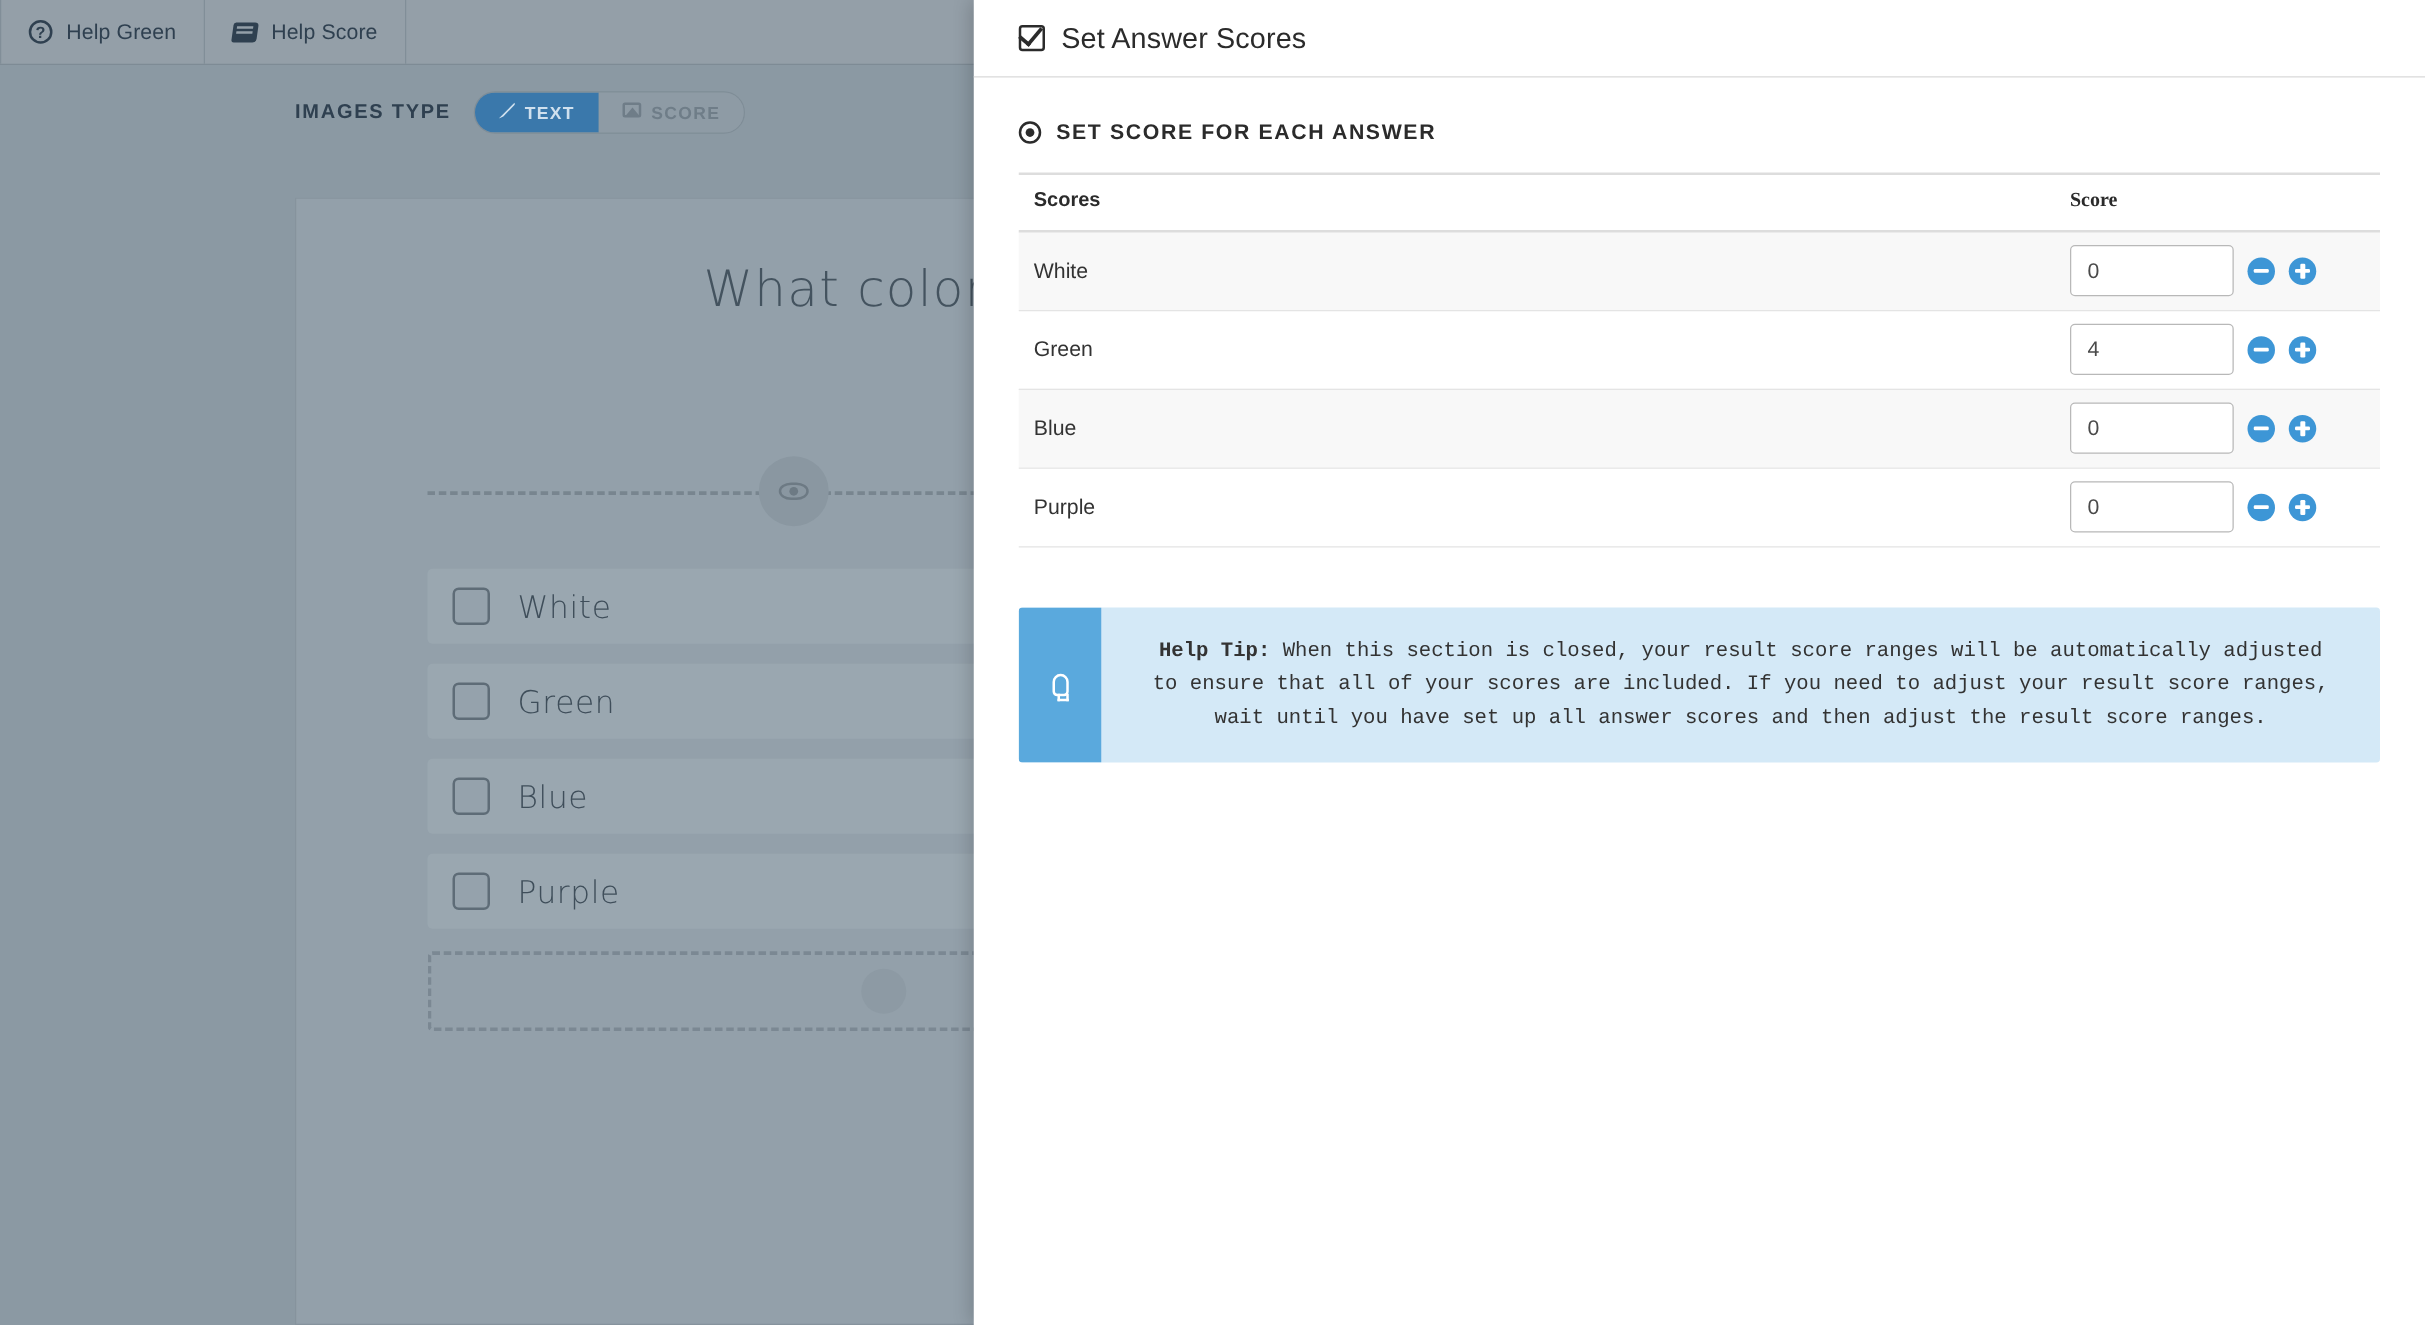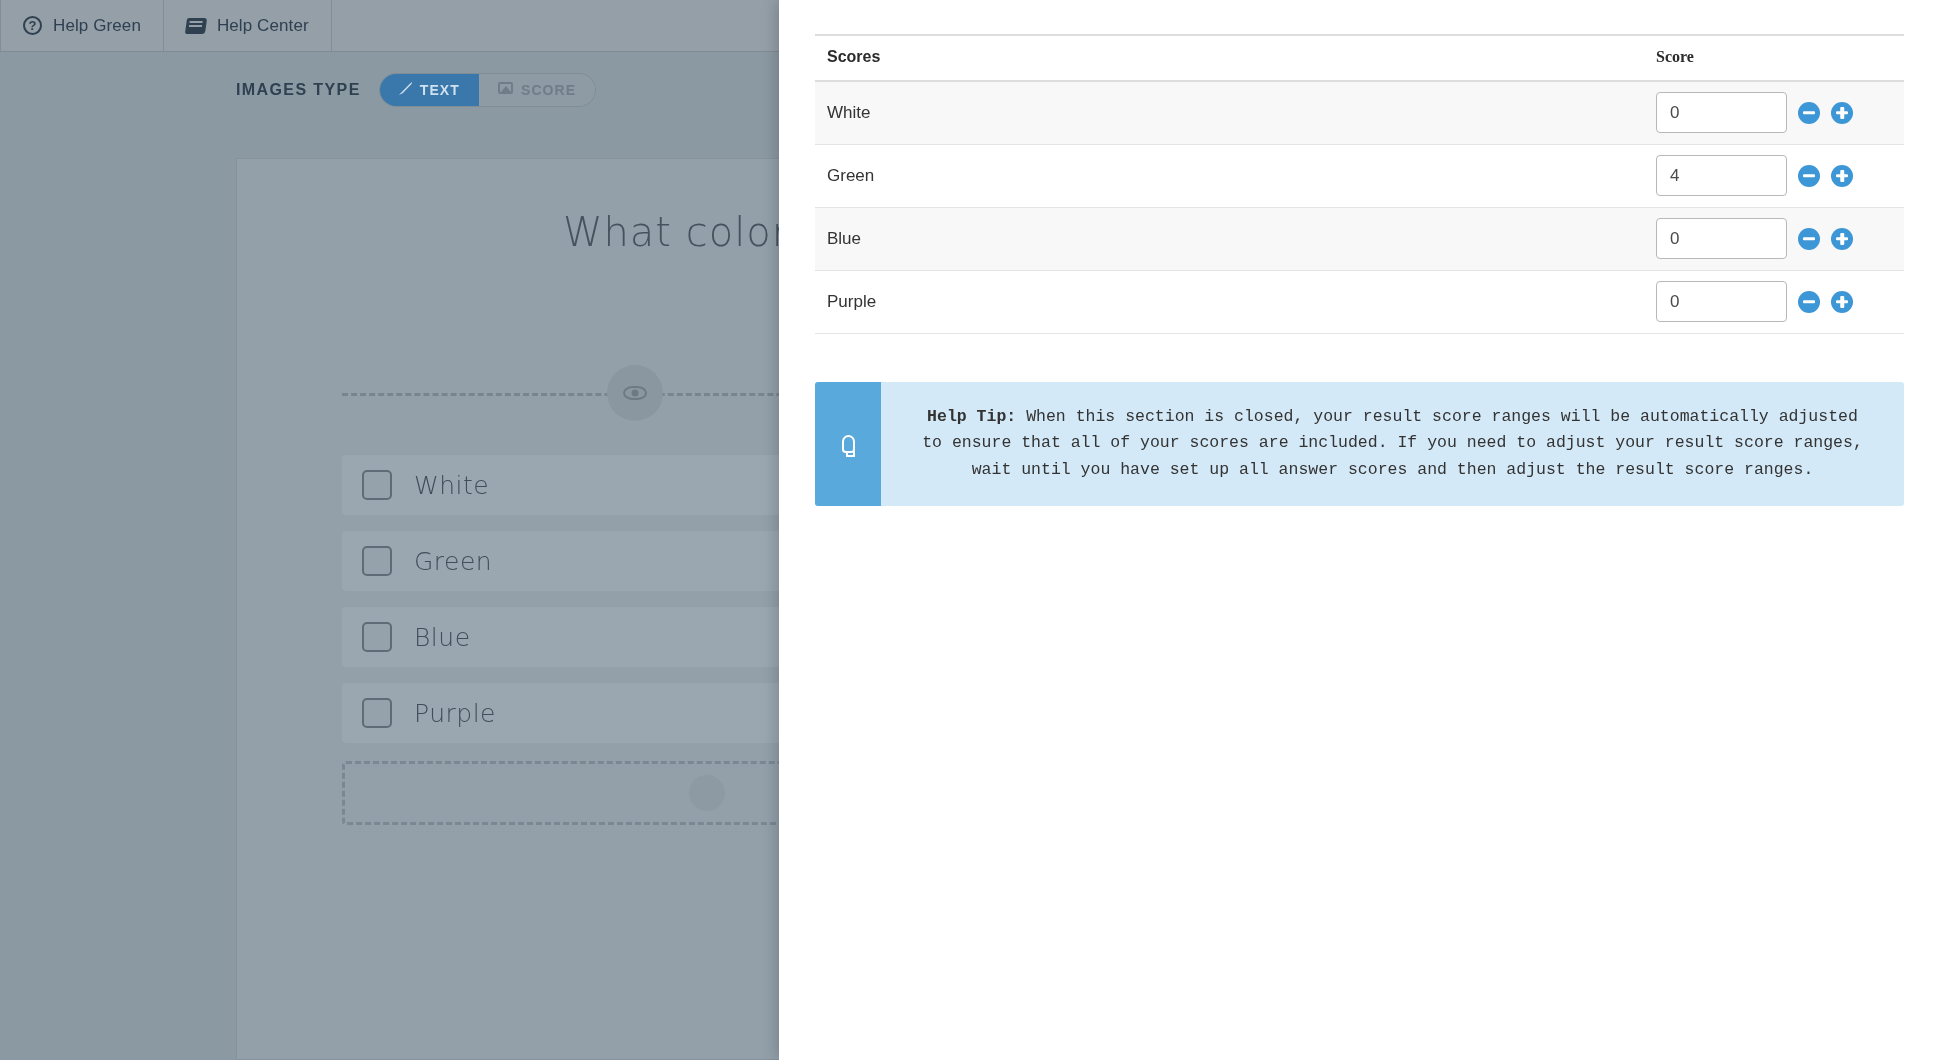--- a/index.html
+++ b/index.html
@@ -390,21 +390,21 @@
 
 <div id="backdrop">
 
   <div id="topbar">
     <div class="topbar-item">
       <span class="icon-qcircle">?</span>
       <span>Help Green</span>
     </div>
     <div class="topbar-item">
       <span class="icon-book"></span>
-      <span>Help Center</span>
+      <span>Help Score</span>
     </div>
   </div>
 
   <div id="answer-type-row">
     <span id="answer-type-label">IMAGES TYPE</span>
     <div class="seg-group">
       <div class="seg active">
         <span class="icon-pencil"></span>
         <span>TEXT</span>
       </div>
@@ -440,23 +440,31 @@
     </div>
 
     <div id="opt-add" style="top:602px">
       <span class="icon-plus-ghost"></span>
     </div>
   </div>
 </div>
 
 <div id="modal">
 
+  <div id="modal-header">
+    <span class="icon-checkbox-checked"></span>
+    <span id="modal-title">Set Answer Scores</span>
+  </div>
 
   <div id="modal-body">
 
+    <div id="section-head">
+      <span class="icon-target"></span>
+      <span id="section-title">SET SCORE FOR EACH ANSWER</span>
+    </div>
 
     <table class="score-table">
       <thead>
         <tr>
           <th>Scores</th>
           <th class="col-score">Score</th>
         </tr>
       </thead>
       <tbody>
         <tr class="data-row">

